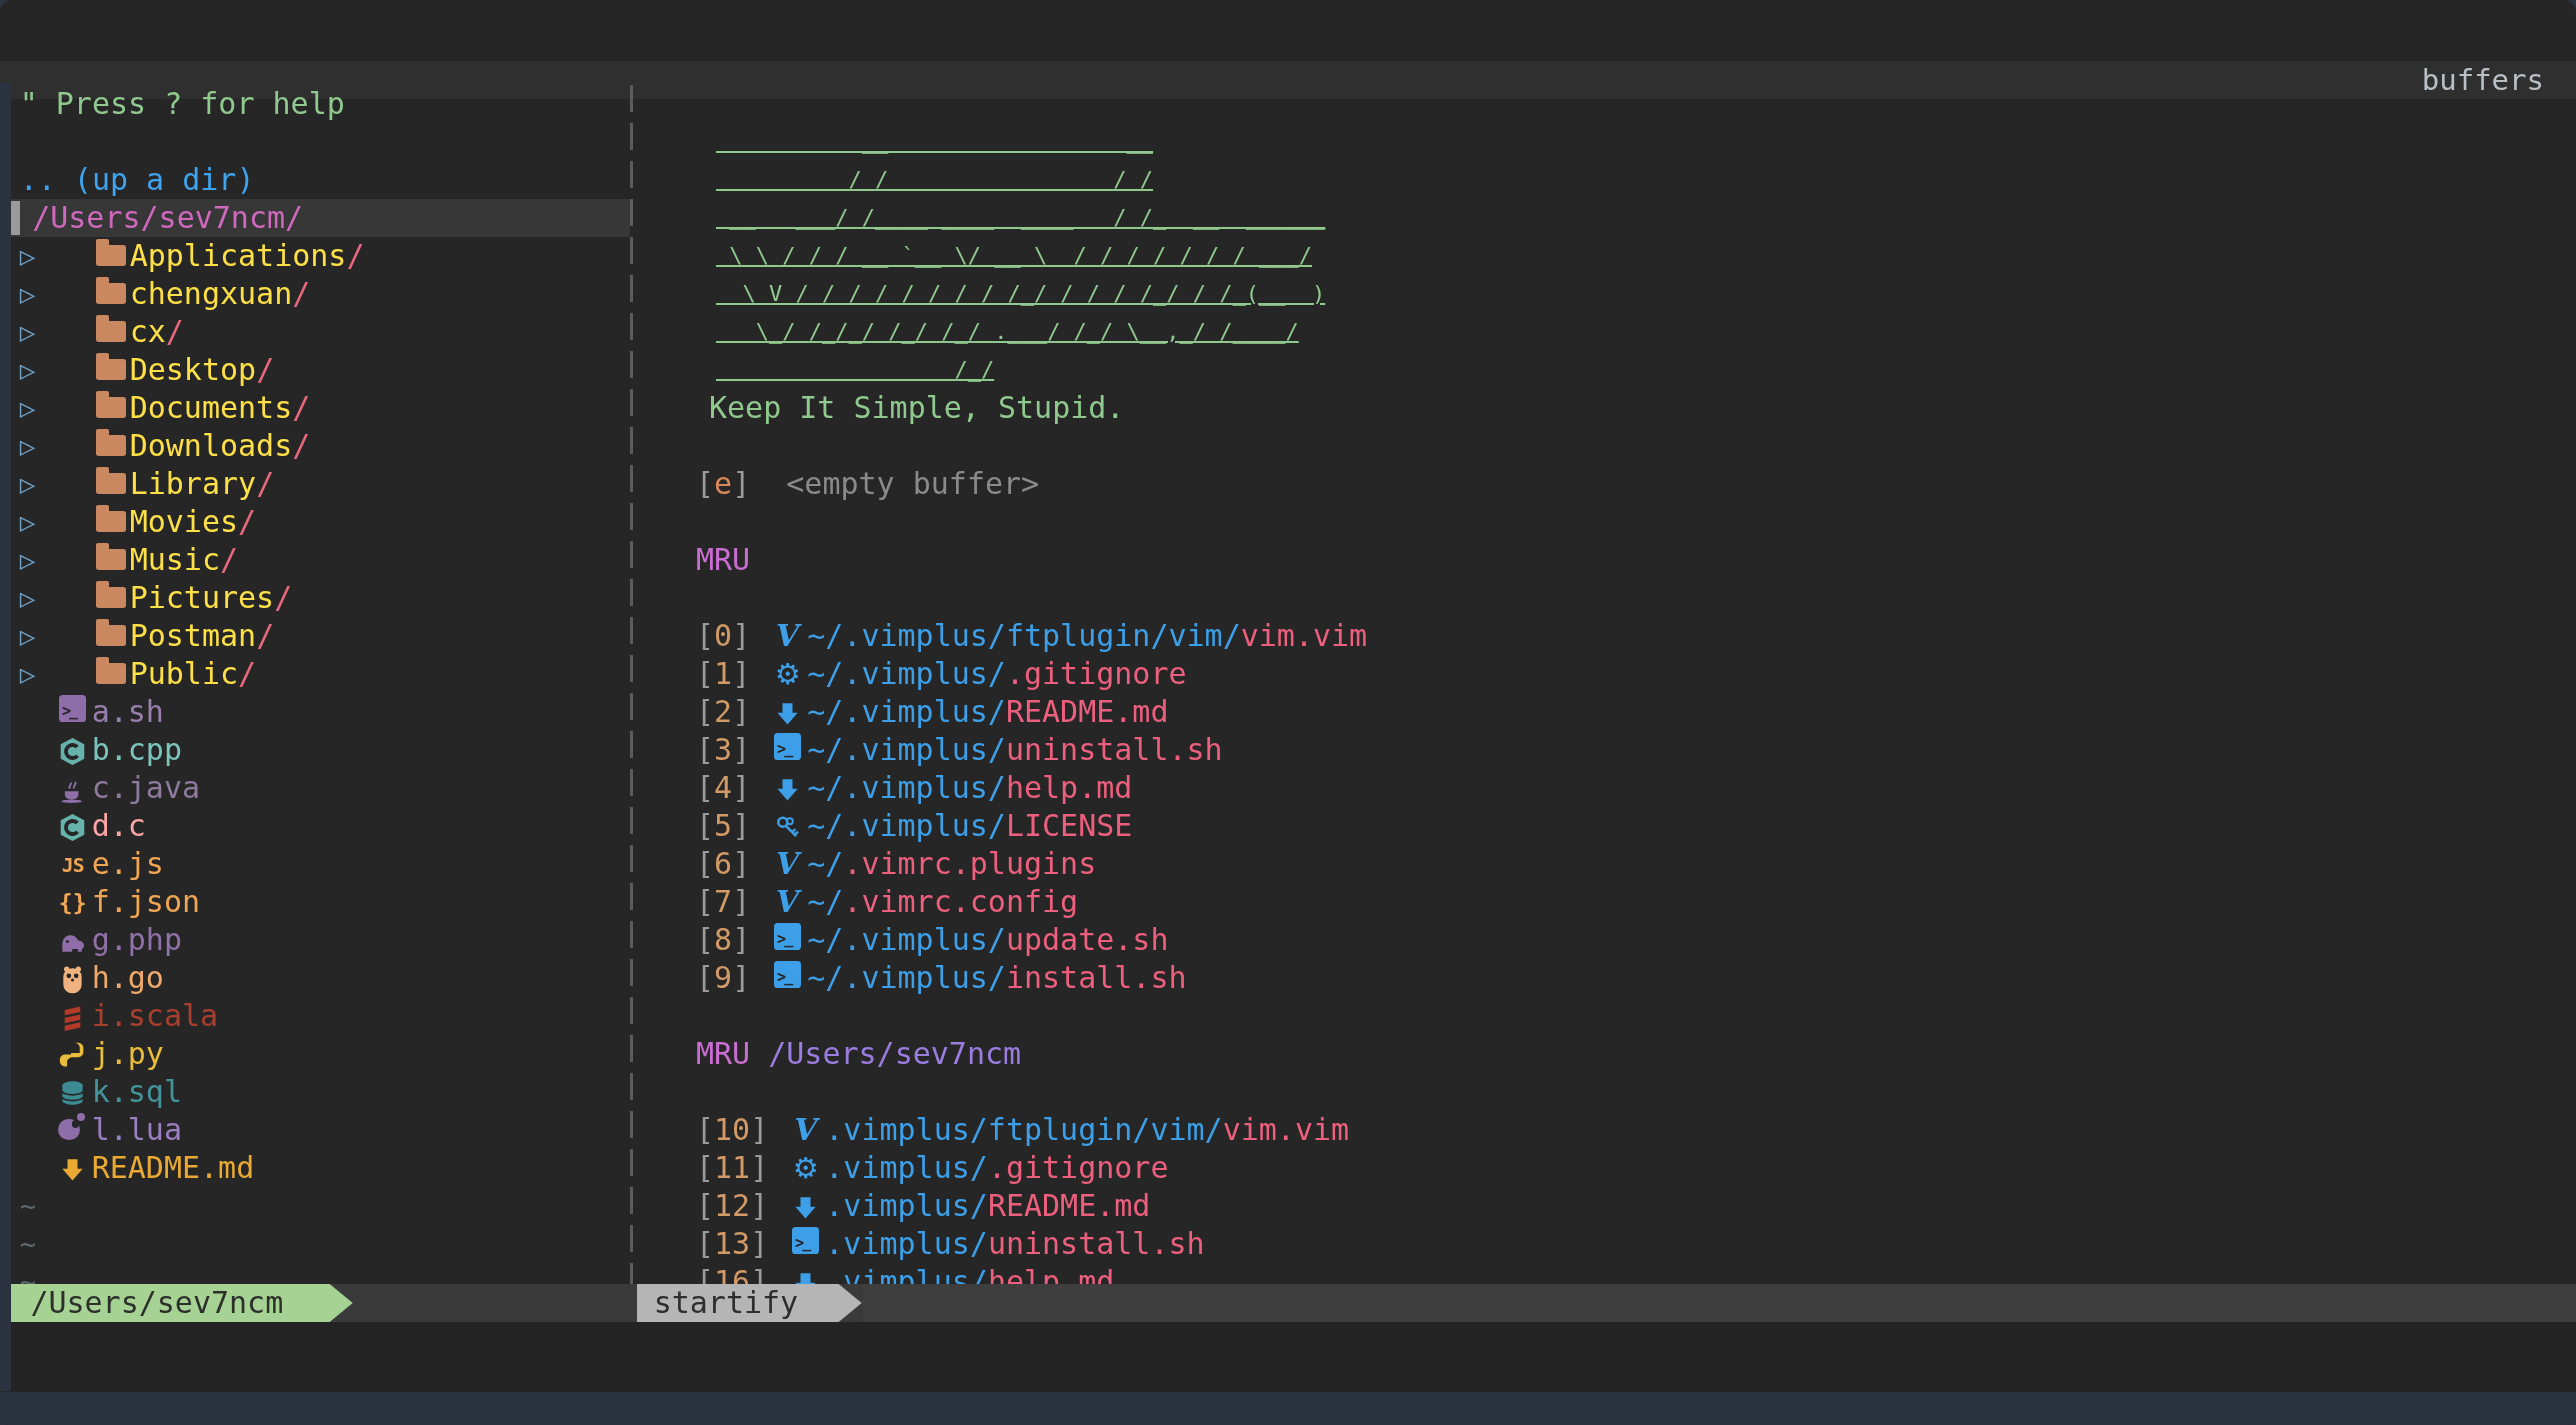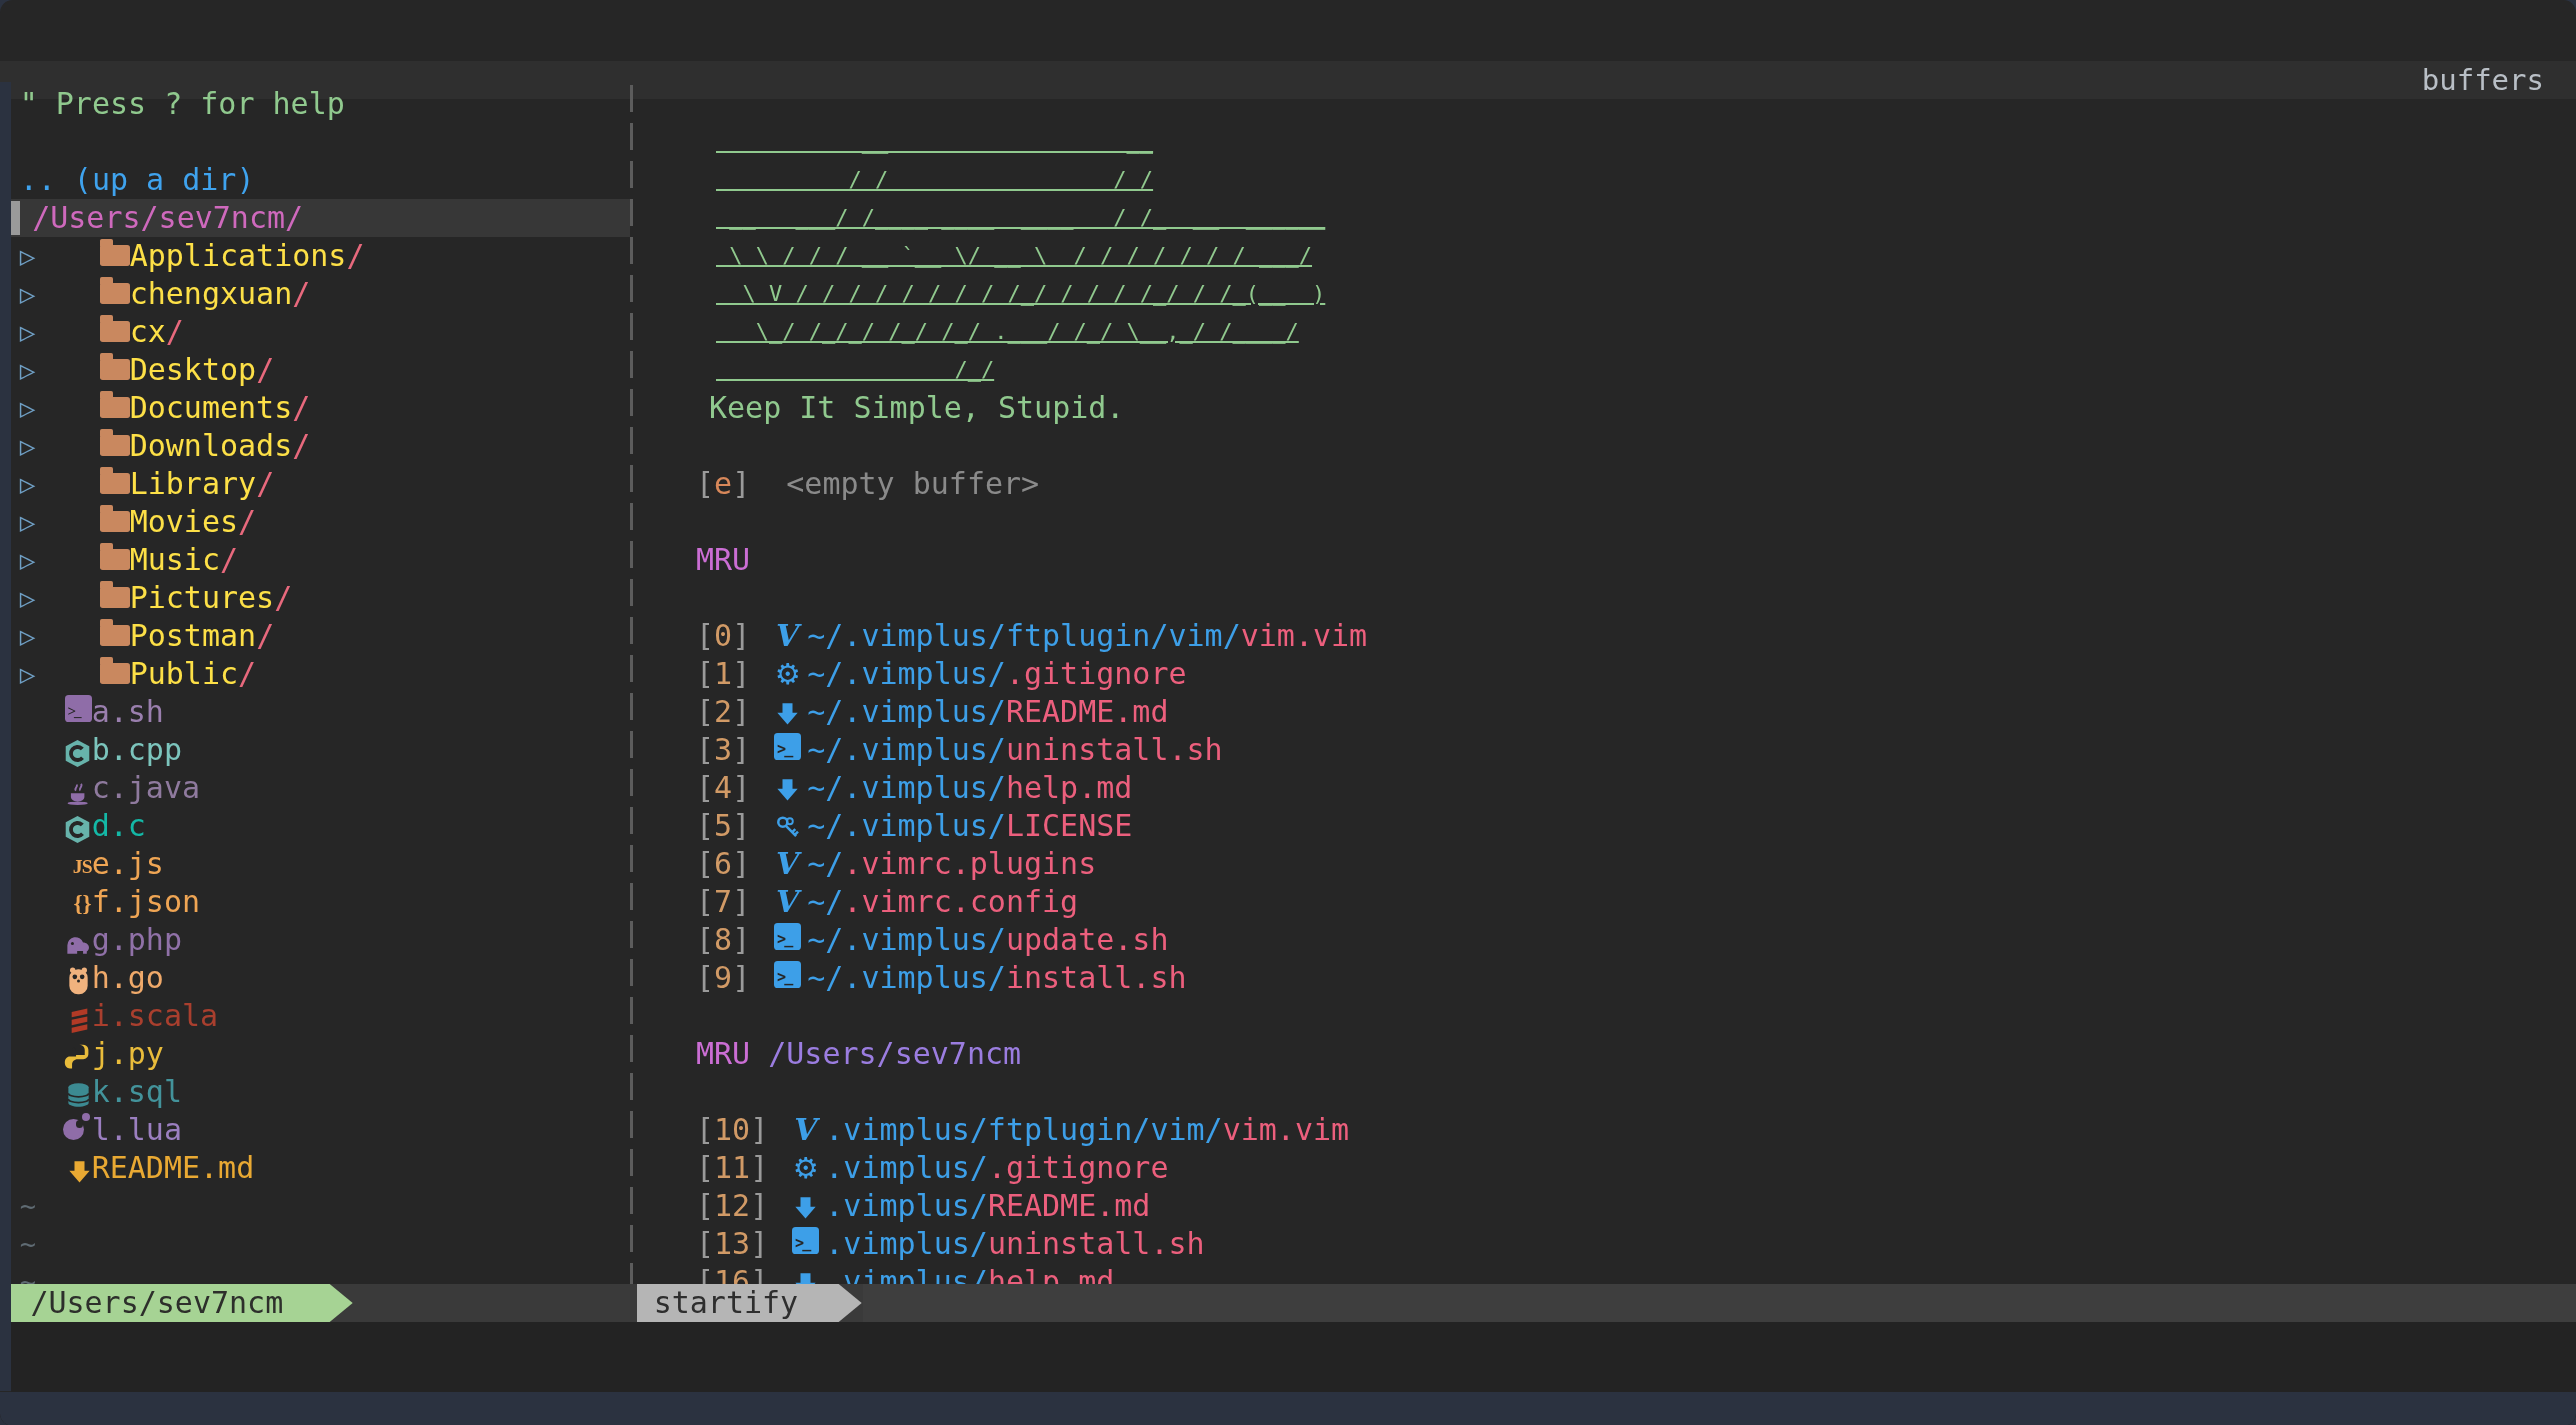--- a/index.html
+++ b/index.html
@@ -19,21 +19,21 @@
   .frame-left{position:absolute;left:0;top:82px;width:10.7px;height:1309px;background:#2b3240;}
   .bottom-strip{position:absolute;left:0;top:1392px;width:2576px;height:34px;background:#2b3240;border-radius:0 0 12.5px 12.5px;}
   .cmdline{position:absolute;left:10.7px;top:1322px;width:2565px;height:70px;background:#232323;}
   
   .tree-pane{position:absolute;left:10.7px;top:85px;width:619px;height:1199px;overflow:hidden;font-size:30px;}
   .startify-pane{position:absolute;left:637px;top:85px;width:1939px;height:1199px;overflow:hidden;font-size:30px;}
   .vsep{position:absolute;left:630px;top:85px;width:2.7px;height:1199px;background:repeating-linear-gradient(180deg,#5c5c5c 0 27px,rgba(0,0,0,0) 27px 38px);}
   .trow{position:relative;height:38px;line-height:38px;white-space:pre;display:flex;align-items:center;}
   .srow{position:relative;height:38px;line-height:38px;white-space:pre;display:flex;align-items:center;padding-left:59px;}
   .arrow-slot{display:inline-block;width:81px;padding-left:9px;box-sizing:border-box;color:#6f9fc4;font-size:26px;flex:none;}
-  .icon-slot{display:inline-block;width:38px;flex:none;text-align:right;font-family:Liberation Serif, serif;}
+  .icon-slot{display:inline-block;width:38px;flex:none;text-align:center;}
   .tree-label{white-space:pre;}
   .cursorline{background:#373737;}
   .cursor-block{position:absolute;left:0;top:1.8px;width:9px;height:34px;background:#9a9a9a;}
   .help-line{color:#90c98e;padding-left:9px;}
   .updir{color:#3fa3ee;padding-left:9px;}
   .cwd-line{color:#cf69bd;padding-left:21.5px;}
   .dir-name{color:#fde047;text-align:right;}
   .dir-slash{color:#e8697d;}
   .tilde{color:#5f6b73;padding-left:9px;font-size:27px;}
   
@@ -107,21 +107,21 @@
               <circle cx="8" cy="8" r="3.6" fill="none" stroke="#262626" stroke-width="2.1" stroke-dasharray="17 6" transform="rotate(40 8 8)"></circle>
             </svg></span><span class="tree-label" style="color:#7cc5bd">b.cpp</span></div>
         <div class="trow"><span class="arrow-slot"></span><span class="icon-slot" style="margin-left:-38px"><svg class="ic" width="27" height="29" viewBox="0 0 16 16">
               <path d="M3.5 9 h8 v2 c0 2-1.8 3-4 3 s-4-1-4-3 z" fill="#8f6da8"></path>
               <ellipse cx="7.5" cy="15" rx="6" ry="1" fill="#8f6da8"></ellipse>
               <path d="M6.5 7.5 c-1.5-1.5 1.5-2 .4-3.6 M9 7.5 c-1.2-1.4 1.8-2.2 .5-4" stroke="#8f6da8" stroke-width="1.1" fill="none"></path>
             </svg></span><span class="tree-label" style="color:#8f7a9e">c.java</span></div>
         <div class="trow"><span class="arrow-slot"></span><span class="icon-slot" style="margin-left:-38px"><svg class="ic" width="29" height="29" viewBox="0 0 16 16">
               <polygon points="8,0.5 14.5,4 14.5,12 8,15.5 1.5,12 1.5,4" fill="#67b3ab"></polygon>
               <circle cx="8" cy="8" r="3.6" fill="none" stroke="#262626" stroke-width="2.1" stroke-dasharray="17 6" transform="rotate(40 8 8)"></circle>
-            </svg></span><span class="tree-label" style="color:#14b8a6">d.c</span></div>
+            </svg></span><span class="tree-label" style="color:#fca5a5">d.c</span></div>
         <div class="trow"><span class="arrow-slot"></span><span class="icon-slot" style="margin-left:-38px"><span class="ic-js" style="color:#efa554">JS</span></span><span class="tree-label" style="color:#efa554">e.js</span></div>
         <div class="trow"><span class="arrow-slot"></span><span class="icon-slot" style="margin-left:-38px"><span class="ic-json" style="color:#efa554">{}</span></span><span class="tree-label" style="color:#efa554">f.json</span></div>
         <div class="trow"><span class="arrow-slot"></span><span class="icon-slot" style="margin-left:-38px"><svg class="ic" width="29" height="27" viewBox="0 0 16 16">
               <path d="M2 14 v-5 a4.8 4.8 0 0 1 9.3-1.6 c1.9 0 3.5 1.3 3.5 3 0 1-.5 1.9-1.3 2.4 l0 1.2 h-2.2 v-1.5 h-3.5 v1.5 z" fill="#8f6da8"></path>
               <circle cx="5" cy="8" r="0.9" fill="#262626"></circle>
             </svg></span><span class="tree-label" style="color:#9071a8">g.php</span></div>
         <div class="trow"><span class="arrow-slot"></span><span class="icon-slot" style="margin-left:-38px"><svg class="ic" width="27" height="30" viewBox="0 0 16 18">
               <circle cx="4.5" cy="2.5" r="1.6" fill="#f0b27e"></circle>
               <circle cx="11.5" cy="2.5" r="1.6" fill="#f0b27e"></circle>
               <rect x="2.5" y="2" width="11" height="15" rx="5.2" fill="#f0b27e"></rect>

